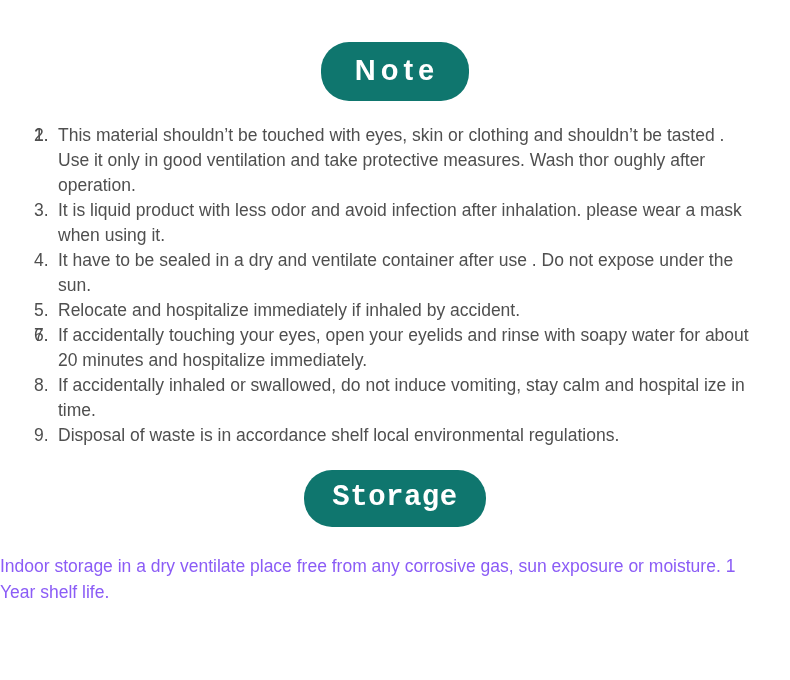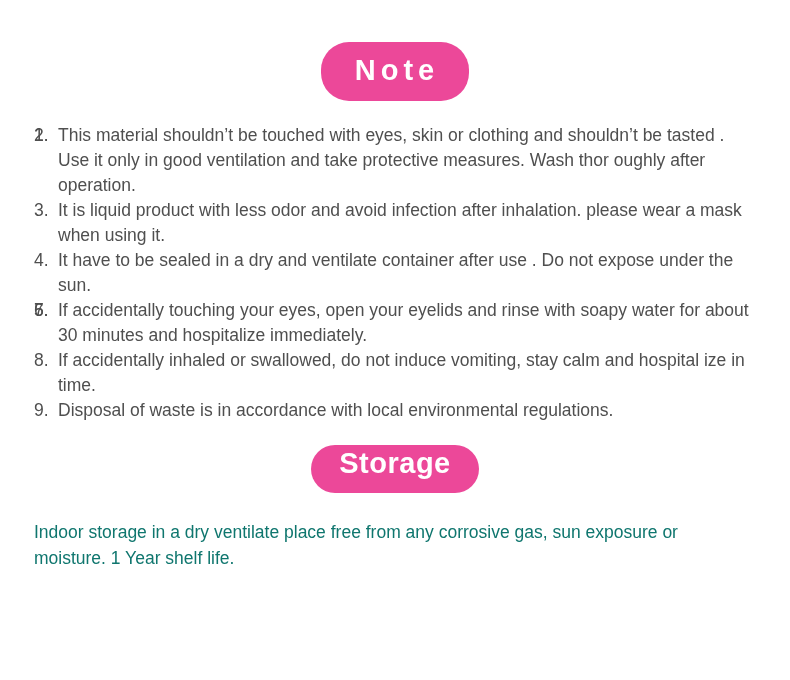--- a/index.html
+++ b/index.html
@@ -18,39 +18,40 @@
     width: 790px;
     height: 680px;
     position: relative;
     box-sizing: border-box;
   }
   .badge-row {
     display: flex;
     justify-content: center;
   }
   .badge {
-    background: #ec4899;
+    background: #0f766e;
     color: #ffffff;
     border-radius: 28px;
     font-size: 29px;
     font-weight: bold;
     letter-spacing: 2px;
     text-align: center;
     line-height: 1;
     padding: 14px 34px 16px 34px;
     min-width: 96px;
     box-sizing: border-box;
   }
   .badge.note {
     letter-spacing: 5px;
     padding: 14px 30px 16px 34px;
   }
   .badge.storage {
     letter-spacing: 0.5px;
-    padding: 4px 28px 15px 28px;
+    padding: 13px 28px 15px 28px;
+    font-family: Liberation Mono, monospace;
   }
   #note-badge-wrap {
     margin-top: 42px;
   }
   #storage-badge-wrap {
     margin-top: 22px;
   }
   ol.note-list {
     list-style: none;
     margin: 0;
@@ -70,23 +71,22 @@
     position: absolute;
     left: 34px;
     top: 0;
     width: 24px;
     text-align: left;
     color: #4f4f4f;
   }
   .storage-text {
     font-size: 17.5px;
     line-height: 26px;
-    color: #0f766e;
+    color: #8b5cf6;
     margin-top: 26px;
-    padding-left: 34px;
     padding-right: 40px;
   }
 </style>
 </head>
 <body>
 
 <div class="page">
 
   <div class="badge-row" id="note-badge-wrap">
     <div class="badge note">Note</div>
@@ -103,35 +103,36 @@
     <li>
       <span class="num">3.</span>
       <span>It is liquid product with less odor and avoid infection after inhalation. please wear a mask when using it.</span>
     </li>
     <li>
       <span class="num">4.</span>
       <span>It have to be sealed in a dry and ventilate container after use . Do not expose under the sun.</span>
     </li>
     <li>
       <span class="num">5.</span>
+      <span>Relocate and hospitalize immediately if inhaled by accident.</span>
     </li>
     <li>
       <span class="num">6.</span>
     </li>
     <li>
       <span class="num">7.</span>
-      <span>If accidentally touching your eyes, open your eyelids and rinse with soapy water for about 30 minutes and hospitalize immediately.</span>
+      <span>If accidentally touching your eyes, open your eyelids and rinse with soapy water for about 20 minutes and hospitalize immediately.</span>
     </li>
     <li>
       <span class="num">8.</span>
       <span>If accidentally inhaled or swallowed, do not induce vomiting, stay calm and hospital ize in time.</span>
     </li>
     <li>
       <span class="num">9.</span>
-      <span>Disposal of waste is in accordance with local environmental regulations.</span>
+      <span>Disposal of waste is in accordance shelf local environmental regulations.</span>
     </li>
   </ol>
 
   <div class="badge-row" id="storage-badge-wrap">
     <div class="badge storage">Storage</div>
   </div>
 
   <div class="storage-text">Indoor storage  in a dry ventilate place free from any corrosive gas, sun exposure or moisture. 1 Year shelf life.</div>
 
 </div>

